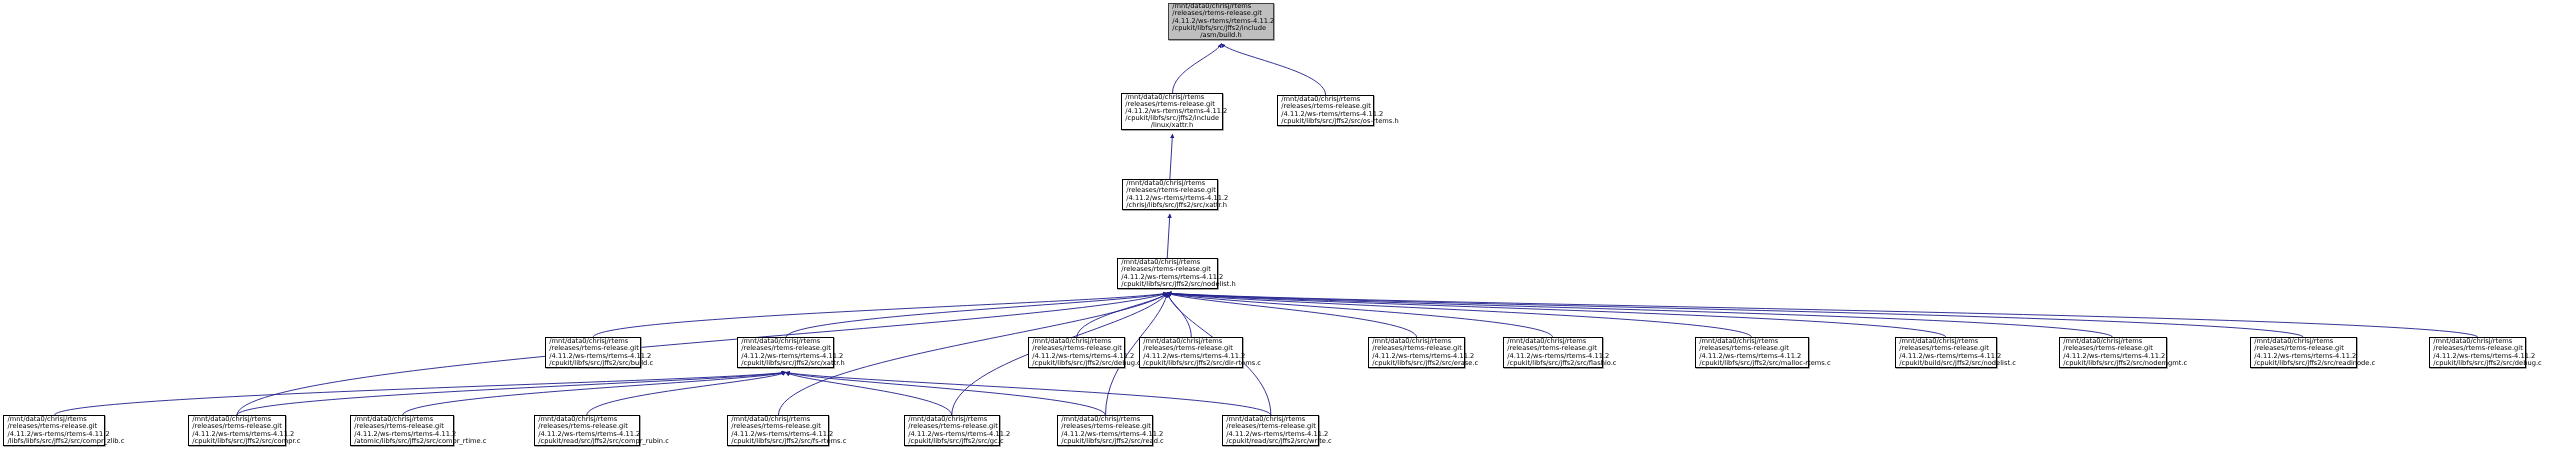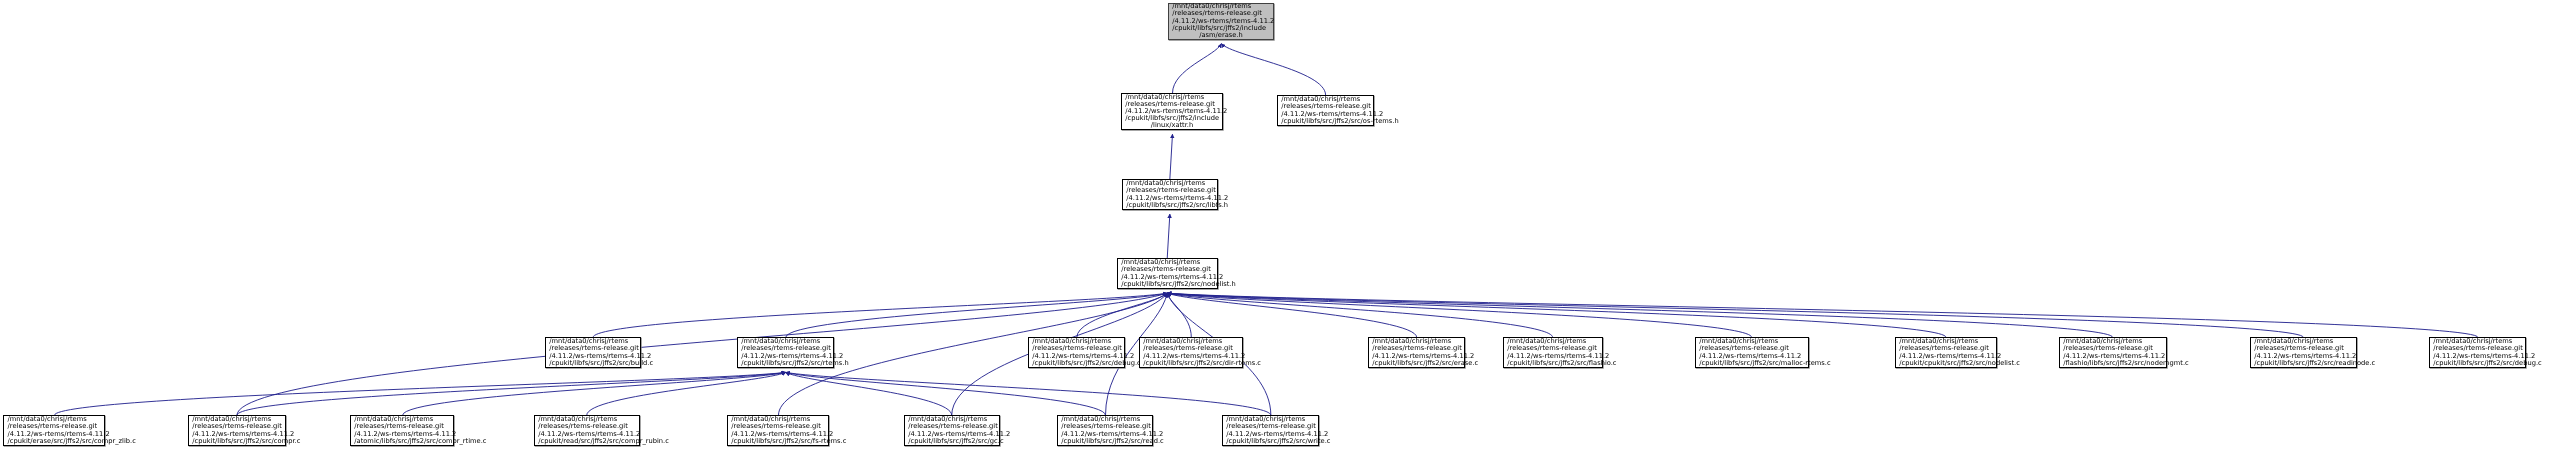--- a/index.html
+++ b/index.html
@@ -74,58 +74,58 @@
         <path d="M 1925.5 629 C 1925.5 597.05, 1278.7 579.3, 1190.5 564" marker-end="url(#arrow)"></path>
         <path d="M 359 629 C 359 543.05, 1599.3600000000001 495.3, 1768.5 444" marker-end="url(#arrow)"></path>
       </g>
   </svg>
   <div id="node-layer">
       <div class="node root center-last" style="left: 1168px; top: 2.6px; width: 106px; height: 37px;">
         <span class="ln">/mnt/data0/chrisj/rtems</span>
         <span class="ln">/releases/rtems-release.git</span>
         <span class="ln">/4.11.2/ws-rtems/rtems-4.11.2</span>
         <span class="ln">/cpukit/libfs/src/jffs2/include</span>
-        <span class="ln">/asm/erase.h</span>
+        <span class="ln">/asm/build.h</span>
       </div>
       <div class="node center-last" style="left: 1121px; top: 93px; width: 102px; height: 37px;">
         <span class="ln">/mnt/data0/chrisj/rtems</span>
         <span class="ln">/releases/rtems-release.git</span>
         <span class="ln">/4.11.2/ws-rtems/rtems-4.11.2</span>
         <span class="ln">/cpukit/libfs/src/jffs2/include</span>
         <span class="ln">/linux/xattr.h</span>
       </div>
       <div class="node" style="left: 1277px; top: 95px; width: 97px; height: 31px;">
         <span class="ln">/mnt/data0/chrisj/rtems</span>
         <span class="ln">/releases/rtems-release.git</span>
         <span class="ln">/4.11.2/ws-rtems/rtems-4.11.2</span>
         <span class="ln">/cpukit/libfs/src/jffs2/src/os-rtems.h</span>
       </div>
       <div class="node" style="left: 1122px; top: 179px; width: 96px; height: 31px;">
         <span class="ln">/mnt/data0/chrisj/rtems</span>
         <span class="ln">/releases/rtems-release.git</span>
         <span class="ln">/4.11.2/ws-rtems/rtems-4.11.2</span>
-        <span class="ln">/cpukit/libfs/src/jffs2/src/libfs.h</span>
+        <span class="ln">/chrisj/libfs/src/jffs2/src/xattr.h</span>
       </div>
       <div class="node" style="left: 1117px; top: 258px; width: 101px; height: 31px;">
         <span class="ln">/mnt/data0/chrisj/rtems</span>
         <span class="ln">/releases/rtems-release.git</span>
         <span class="ln">/4.11.2/ws-rtems/rtems-4.11.2</span>
         <span class="ln">/cpukit/libfs/src/jffs2/src/nodelist.h</span>
       </div>
       <div class="node" style="left: 545px; top: 337px; width: 96px; height: 31px;">
         <span class="ln">/mnt/data0/chrisj/rtems</span>
         <span class="ln">/releases/rtems-release.git</span>
         <span class="ln">/4.11.2/ws-rtems/rtems-4.11.2</span>
         <span class="ln">/cpukit/libfs/src/jffs2/src/build.c</span>
       </div>
       <div class="node" style="left: 737px; top: 337px; width: 97px; height: 31px;">
         <span class="ln">/mnt/data0/chrisj/rtems</span>
         <span class="ln">/releases/rtems-release.git</span>
         <span class="ln">/4.11.2/ws-rtems/rtems-4.11.2</span>
-        <span class="ln">/cpukit/libfs/src/jffs2/src/rtems.h</span>
+        <span class="ln">/cpukit/libfs/src/jffs2/src/xattr.h</span>
       </div>
       <div class="node" style="left: 1028px; top: 337px; width: 97px; height: 31px;">
         <span class="ln">/mnt/data0/chrisj/rtems</span>
         <span class="ln">/releases/rtems-release.git</span>
         <span class="ln">/4.11.2/ws-rtems/rtems-4.11.2</span>
         <span class="ln">/cpukit/libfs/src/jffs2/src/debug.c</span>
       </div>
       <div class="node" style="left: 1139px; top: 337px; width: 104px; height: 31px;">
         <span class="ln">/mnt/data0/chrisj/rtems</span>
         <span class="ln">/releases/rtems-release.git</span>
@@ -147,45 +147,45 @@
       <div class="node" style="left: 1695px; top: 337px; width: 114px; height: 31px;">
         <span class="ln">/mnt/data0/chrisj/rtems</span>
         <span class="ln">/releases/rtems-release.git</span>
         <span class="ln">/4.11.2/ws-rtems/rtems-4.11.2</span>
         <span class="ln">/cpukit/libfs/src/jffs2/src/malloc-rtems.c</span>
       </div>
       <div class="node" style="left: 1895px; top: 337px; width: 102px; height: 31px;">
         <span class="ln">/mnt/data0/chrisj/rtems</span>
         <span class="ln">/releases/rtems-release.git</span>
         <span class="ln">/4.11.2/ws-rtems/rtems-4.11.2</span>
-        <span class="ln">/cpukit/cpukit/src/jffs2/src/nodelist.c</span>
+        <span class="ln">/cpukit/build/src/jffs2/src/nodelist.c</span>
       </div>
       <div class="node" style="left: 2059px; top: 337px; width: 108px; height: 31px;">
         <span class="ln">/mnt/data0/chrisj/rtems</span>
         <span class="ln">/releases/rtems-release.git</span>
         <span class="ln">/4.11.2/ws-rtems/rtems-4.11.2</span>
-        <span class="ln">/flashio/libfs/src/jffs2/src/nodemgmt.c</span>
+        <span class="ln">/cpukit/libfs/src/jffs2/src/nodemgmt.c</span>
       </div>
       <div class="node" style="left: 2250px; top: 337px; width: 107px; height: 31px;">
         <span class="ln">/mnt/data0/chrisj/rtems</span>
         <span class="ln">/releases/rtems-release.git</span>
         <span class="ln">/4.11.2/ws-rtems/rtems-4.11.2</span>
         <span class="ln">/cpukit/libfs/src/jffs2/src/readinode.c</span>
       </div>
       <div class="node" style="left: 2429px; top: 337px; width: 97px; height: 31px;">
         <span class="ln">/mnt/data0/chrisj/rtems</span>
         <span class="ln">/releases/rtems-release.git</span>
         <span class="ln">/4.11.2/ws-rtems/rtems-4.11.2</span>
         <span class="ln">/cpukit/libfs/src/jffs2/src/debug.c</span>
       </div>
       <div class="node" style="left: 3.3px; top: 415px; width: 102px; height: 31px;">
         <span class="ln">/mnt/data0/chrisj/rtems</span>
         <span class="ln">/releases/rtems-release.git</span>
         <span class="ln">/4.11.2/ws-rtems/rtems-4.11.2</span>
-        <span class="ln">/cpukit/erase/src/jffs2/src/compr_zlib.c</span>
+        <span class="ln">/libfs/libfs/src/jffs2/src/compr_zlib.c</span>
       </div>
       <div class="node" style="left: 188px; top: 415px; width: 98px; height: 31px;">
         <span class="ln">/mnt/data0/chrisj/rtems</span>
         <span class="ln">/releases/rtems-release.git</span>
         <span class="ln">/4.11.2/ws-rtems/rtems-4.11.2</span>
         <span class="ln">/cpukit/libfs/src/jffs2/src/compr.c</span>
       </div>
       <div class="node" style="left: 350px; top: 415px; width: 104px; height: 31px;">
         <span class="ln">/mnt/data0/chrisj/rtems</span>
         <span class="ln">/releases/rtems-release.git</span>
@@ -213,17 +213,17 @@
       <div class="node" style="left: 1057px; top: 415px; width: 96px; height: 31px;">
         <span class="ln">/mnt/data0/chrisj/rtems</span>
         <span class="ln">/releases/rtems-release.git</span>
         <span class="ln">/4.11.2/ws-rtems/rtems-4.11.2</span>
         <span class="ln">/cpukit/libfs/src/jffs2/src/read.c</span>
       </div>
       <div class="node" style="left: 1222px; top: 415px; width: 97px; height: 31px;">
         <span class="ln">/mnt/data0/chrisj/rtems</span>
         <span class="ln">/releases/rtems-release.git</span>
         <span class="ln">/4.11.2/ws-rtems/rtems-4.11.2</span>
-        <span class="ln">/cpukit/libfs/src/jffs2/src/write.c</span>
+        <span class="ln">/cpukit/read/src/jffs2/src/write.c</span>
       </div>
     </div>
 </div>
 
 
 </body></html>

